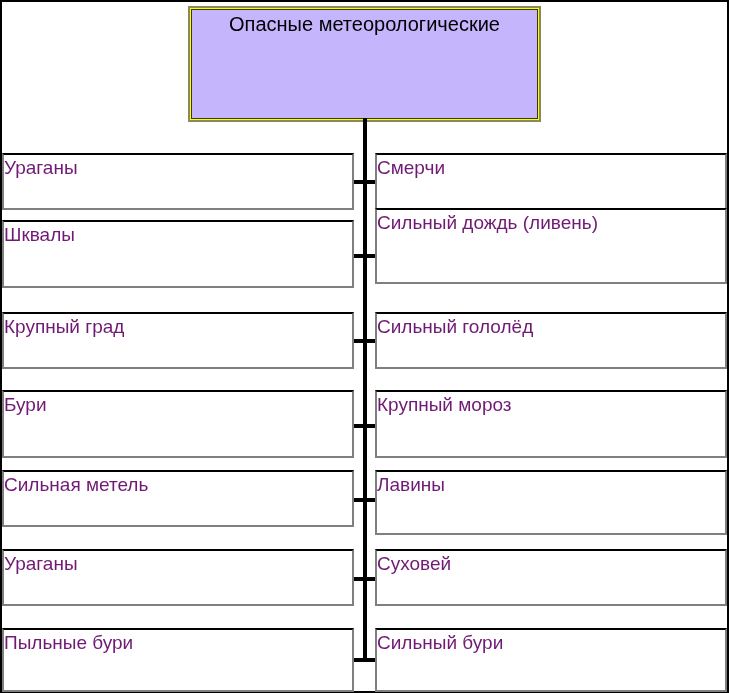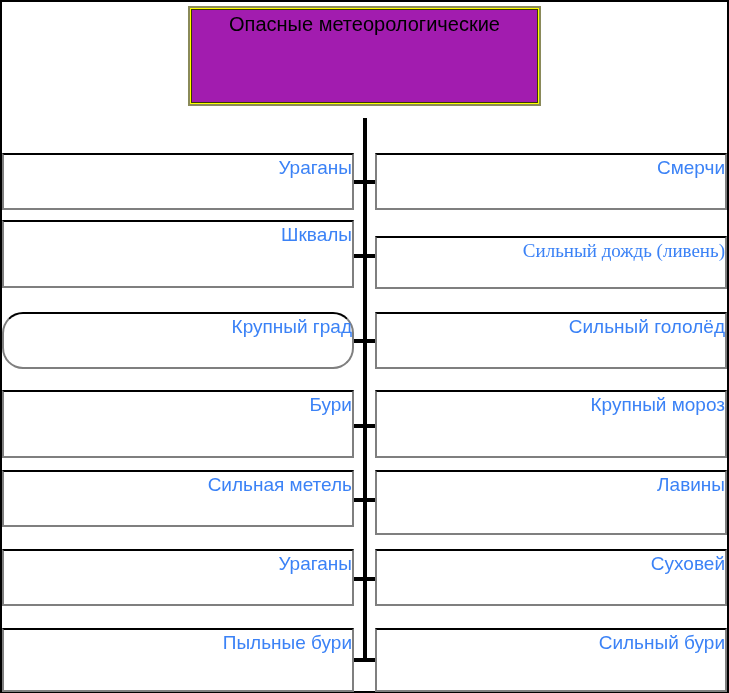--- a/index.html
+++ b/index.html
@@ -1,33 +1,33 @@
 <!DOCTYPE html>
 <html><head>
 <meta charset="utf-8">
 <style>
   html, body { margin: 0; padding: 0; background: #ffffff; }
   body { width: 729px; height: 693px; position: relative; overflow: hidden;
          font-family: "Liberation Sans", sans-serif; }
   .frame { position: absolute; left: 0; top: 0; width: 725px; height: 689px;
            border: 2px solid #000; }
-  .root { position: absolute; left: 188px; top: 6px; width: 353px; height: 100px;
-          box-sizing: border-box; background: #a21caf;
+  .root { position: absolute; left: 188px; top: 6px; width: 353px; height: 116px;
+          box-sizing: border-box; background: #c4b5fd;
           border: 2px solid #8a8a5a; box-shadow: inset 0 0 0 1px #ffff00, inset 0 0 0 2px #3a3a00; }
   .root-text { position: absolute; left: 0; right: 0; top: 2px; text-align: center;
                font-size: 20px; line-height: 29px; color: #000; }
   .spine { position: absolute; left: 363px; top: 118px; width: 4px; background: #000; }
   .tick { position: absolute; left: 353px; width: 22px; height: 4px; background: #000; }
   .box { position: absolute; box-sizing: border-box; background: #fff;
          border-top: 2px solid #000; border-left: 2px solid #7f7f7f;
          border-right: 2px solid #7f7f7f; border-bottom: 2px solid #7f7f7f; }
   .box.left { left: 2px; width: 352px; }
   .box.right { left: 375px; width: 352px; }
-  .box span { position: absolute; left: 0; right: 0; top: 0; text-align: right;
-              font-size: 19px; line-height: 26px; color: #3b82f6; }
+  .box span { position: absolute; left: 0; right: 0; top: 0; text-align: left;
+              font-size: 19px; line-height: 26px; color: #701a75; }
 </style>
 </head>
 <body>
 
 <div class="frame"></div>
 
 <div class="root">
   <div class="root-text">
     <div>Опасные метеорологические</div>
   </div>
@@ -40,25 +40,25 @@
     <div class="box left" style="top: 153px; height: 57px;">
       <span>Ураганы</span>
     </div>
     <div class="box right" style="top: 153px; height: 57px;">
       <span>Смерчи</span>
     </div>
     <div class="tick" style="top: 254px;"></div>
     <div class="box left" style="top: 220px; height: 68px;">
       <span>Шквалы</span>
     </div>
-    <div class="box right" style="top: 236px; height: 53px; font-family: Liberation Serif, serif;">
+    <div class="box right" style="top: 208px; height: 76px;">
       <span>Сильный дождь (ливень)</span>
     </div>
     <div class="tick" style="top: 339px;"></div>
-    <div class="box left" style="top: 312px; height: 57px; border-radius: 21px;">
+    <div class="box left" style="top: 312px; height: 57px;">
       <span>Крупный град</span>
     </div>
     <div class="box right" style="top: 312px; height: 57px;">
       <span>Сильный гололёд</span>
     </div>
     <div class="tick" style="top: 424px;"></div>
     <div class="box left" style="top: 390px; height: 68px;">
       <span>Бури</span>
     </div>
     <div class="box right" style="top: 390px; height: 68px;">

